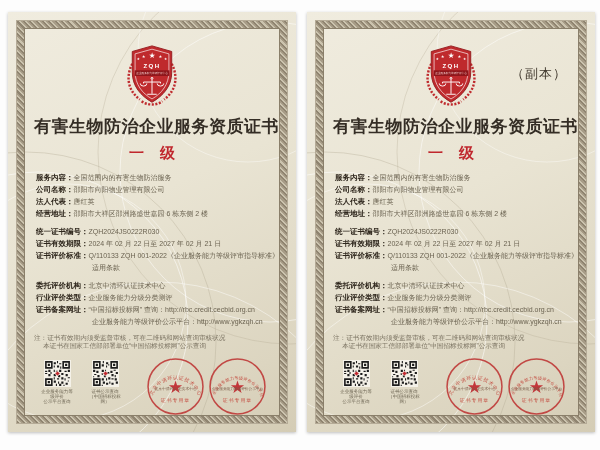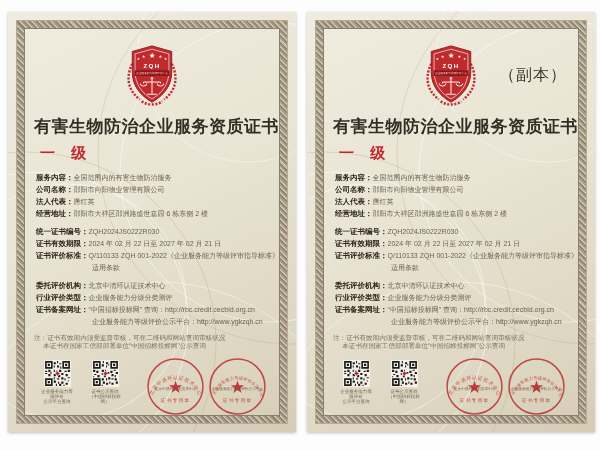--- a/index.html
+++ b/index.html
@@ -25,28 +25,28 @@
     box-shadow:inset 0 0 0 1px #8a7f6a,0 0 0 1px #b5ab97;
   }
   .inner{
     position:absolute;inset:16px;padding:13px 10px 0 10px;
     box-sizing:border-box;overflow:hidden;
   }
   .badge-row{position:relative;height:70px;display:flex;justify-content:center;}
   .badge{width:62px;height:68px;}
   .copy-label{
     position:absolute;right:2px;top:24px;
-    font-size:16px;color:#3f372c;letter-spacing:1px;font-family:"Liberation Serif","DejaVu Serif",serif;
+    font-size:13px;color:#3f372c;letter-spacing:1px;font-family:"Liberation Serif","DejaVu Serif",serif;
   }
   .title{
     text-align:right;font-size:17px;font-weight:bold;color:#342d25;
     letter-spacing:.5px;margin-top:4px;white-space:nowrap;
   }
   .grade{
-    font-size:15px;font-weight:bold;color:#c0272d;
+    text-align:center;font-size:15px;font-weight:bold;color:#c0272d;
     letter-spacing:6px;text-indent:6px;margin-top:6px;
   }
   .fields{margin:9px 0 0 2px;}
   .sec{margin-top:6px;}
   .sec:first-child{margin-top:0;}
   .row{font-size:7.5px;line-height:12px;white-space:nowrap;color:#6b6351;}
   .row .lbl{font-weight:bold;color:#2e261c;}
   .row .val{font-size:7px;}
   .row.cont{padding-left:56px;}
   .note{height:18px;margin-top:6px;}

